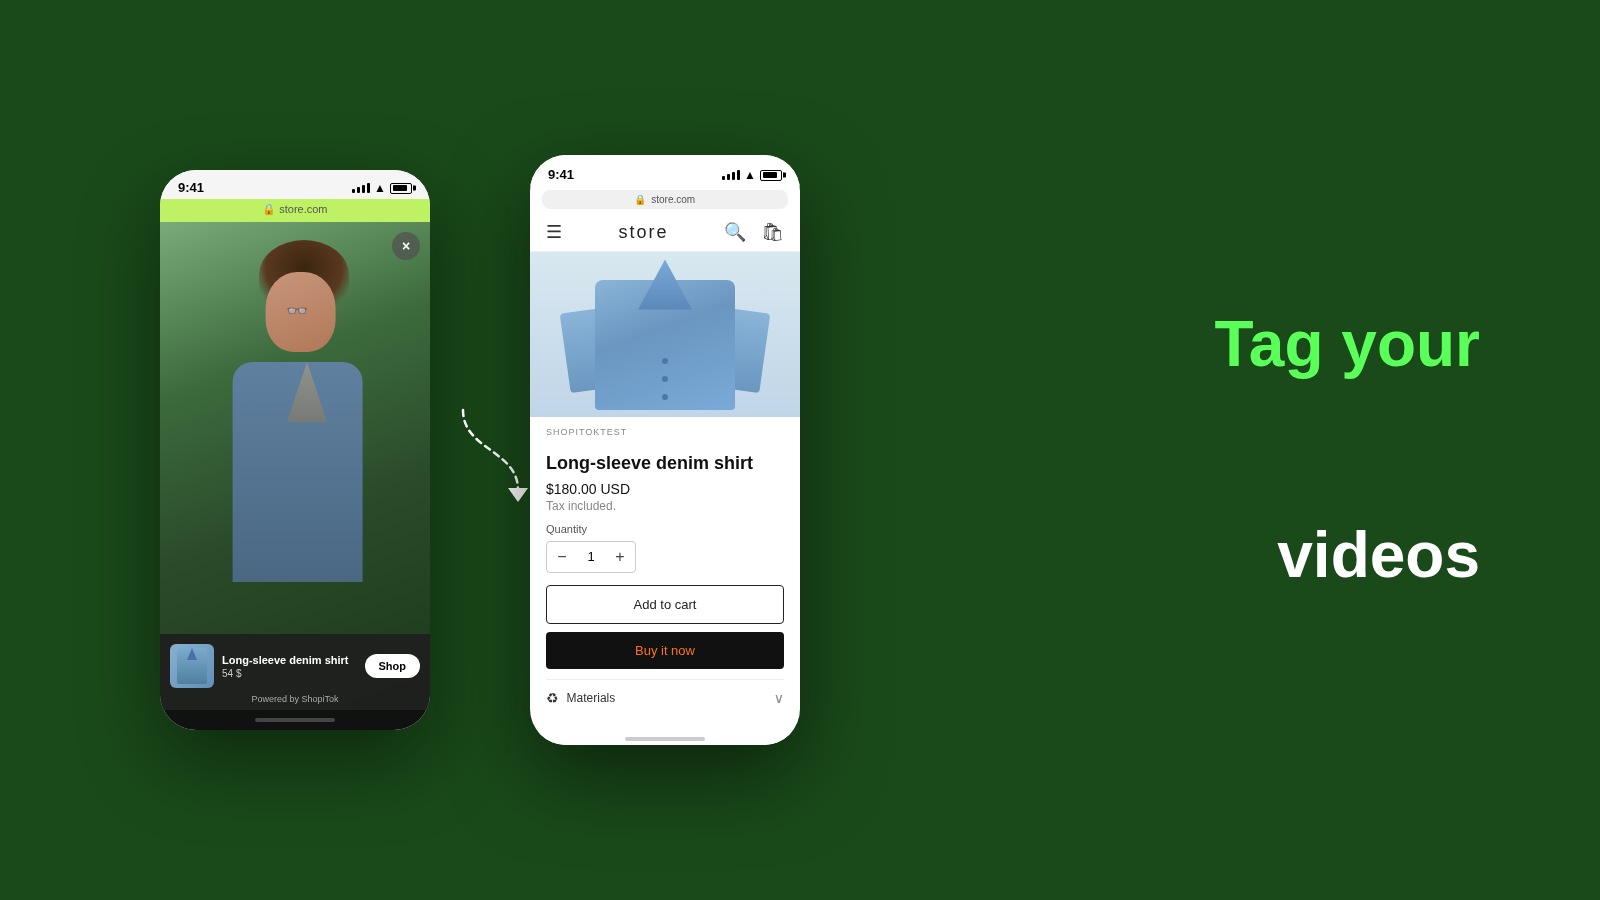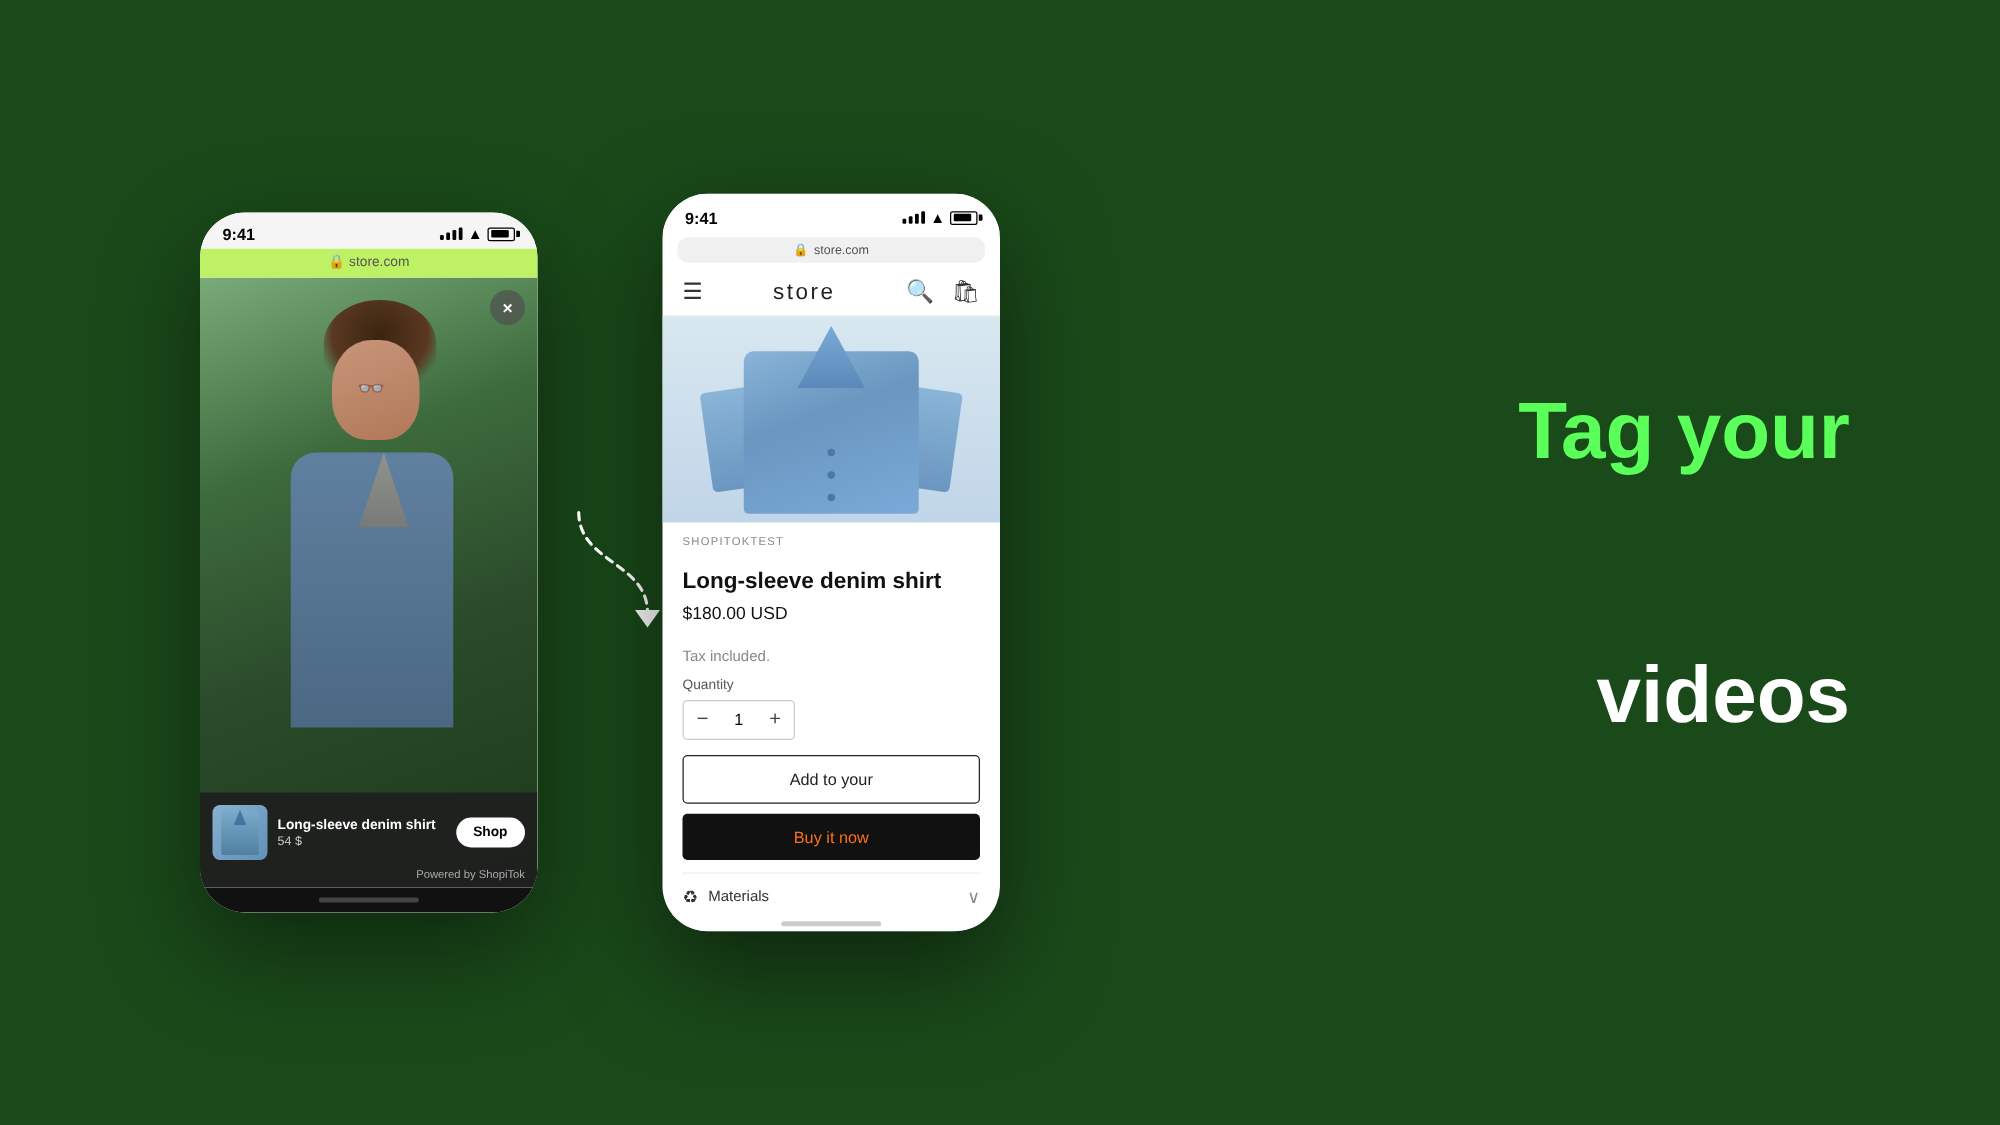--- a/index.html
+++ b/index.html
@@ -36,21 +36,21 @@
       border-radius: 36px;
       box-shadow: 0 30px 80px rgba(0,0,0,0.45);
       overflow: hidden;
       display: flex;
       flex-direction: column;
     }
 
     .phone-status-bar {
       display: flex;
       justify-content: space-between;
-      align-items: flex-start;
+      align-items: flex-end;
       padding: 10px 18px 4px;
       font-size: 13px;
       font-weight: 600;
       background: #f5f5f5;
       color: #000;
     }
 
     .status-icons {
       display: flex;
       gap: 4px;
@@ -264,21 +264,21 @@
       border: none;
       border-radius: 20px;
       padding: 6px 14px;
       font-size: 11px;
       font-weight: 600;
       cursor: pointer;
       white-space: nowrap;
     }
 
     .powered-by {
-      text-align: right;
+      text-align: center;
       color: #aaa;
       font-size: 9px;
     }
 
     
     .home-bar {
       width: 100%;
       height: 20px;
       background: #111;
       display: flex;
@@ -463,21 +463,21 @@
       font-weight: 600;
       color: #111;
       margin-bottom: 6px;
       line-height: 1.2;
     }
 
     .store-price {
       font-size: 14px;
       font-weight: 500;
       color: #111;
-      margin-bottom: 20px;
+      margin-bottom: 2px;
     }
 
     .store-tax {
       font-size: 12px;
       color: #888;
       margin-bottom: 10px;
     }
 
     .quantity-label {
       font-size: 11px;
@@ -723,21 +723,21 @@
       <div class="store-price">$180.00 USD</div>
       <div class="store-tax">Tax included.</div>
 
       <div class="quantity-label">Quantity</div>
       <div class="quantity-control">
         <button class="qty-btn">−</button>
         <span class="qty-value">1</span>
         <button class="qty-btn">+</button>
       </div>
 
-      <button class="add-to-cart-btn">Add to your</button>
+      <button class="add-to-cart-btn">Add to cart</button>
       <button class="buy-now-btn">Buy it now</button>
 
       <div class="materials-row">
         <div class="materials-left">
           <span class="materials-icon">♻</span>
           <span>Materials</span>
         </div>
         <span class="materials-chevron">∨</span>
       </div>
     </div>

